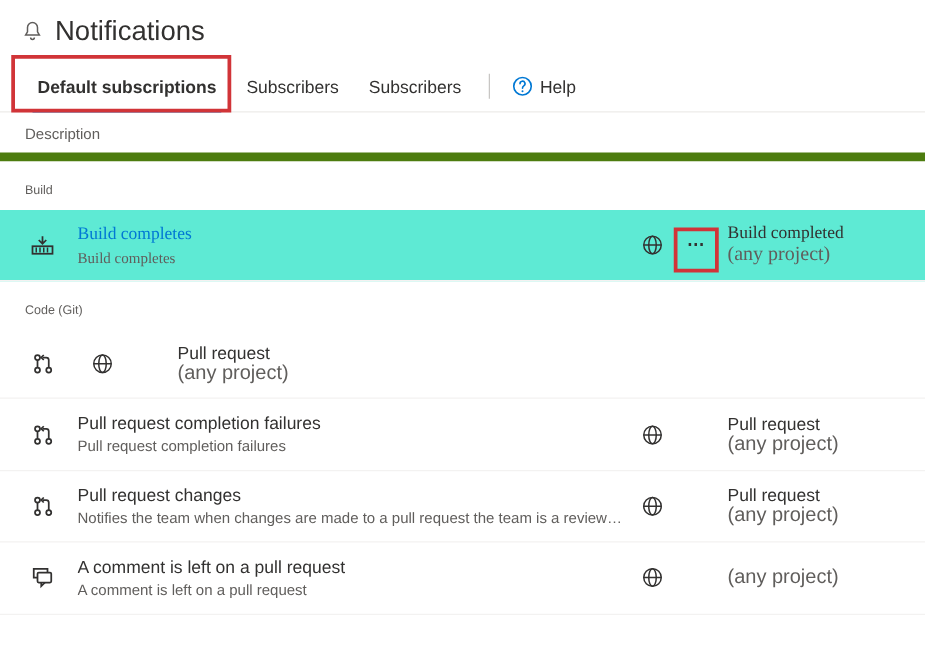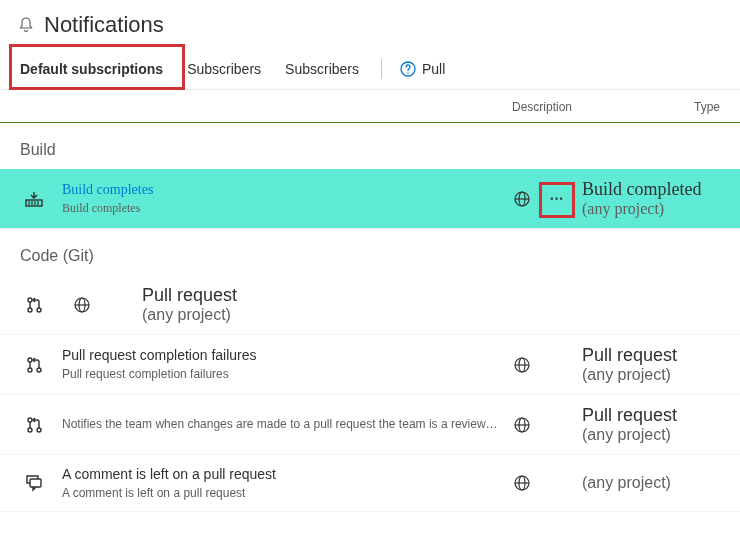--- a/index.html
+++ b/index.html
@@ -23,21 +23,21 @@
   }
   .header h1 {
     font-size: 22px;
     font-weight: 400;
     margin: 0;
     color: #323130;
   }
   .tabs {
     display: flex;
     align-items: center;
-    padding: 0 8px;
+    padding: 0 18px;
     border-bottom: 1px solid #edebe9;
     height: 42px;
   }
   .tab {
     padding: 0 12px;
     height: 42px;
     line-height: 42px;
     cursor: pointer;
     color: #323130;
     font-size: 14px;
@@ -77,31 +77,30 @@
     border: 3px solid #d13438;
     pointer-events: none;
     z-index: 10;
   }
   .hl1 { left: 9px; top: 44px; width: 176px; height: 46px; }
   .hl2 { left: 539px; top: 182px; width: 36px; height: 36px; }
 
   .column-header {
     display: flex;
     padding: 10px 20px 8px 20px;
-    border-bottom: 1px solid #4d7c0f;
+    border-bottom: 7px solid #4d7c0f;
     font-size: 12px;
     color: #605e5c;
-    text-align: right;
   }
   .col-desc { flex: 1; }
   .col-type { width: 148px; }
 
   .group-title {
     padding: 18px 20px 10px 20px;
-    font-size: 16px;
+    font-size: 10px;
     color: #605e5c;
   }
 
   .row {
     display: flex;
     align-items: center;
     padding: 10px 20px;
     border-bottom: 1px solid #f3f2f1;
     min-height: 52px;
   }
@@ -152,21 +151,21 @@
     color: #323130;
     cursor: pointer;
     font-weight: bold;
     letter-spacing: 1px;
   }
   .row-type {
     width: 148px;
     padding-left: 10px;
   }
   .row-type-title {
-    font-size: 18px;
+    font-size: 14px;
     color: #323130;
   }
   .row-type-sub {
     font-size: 16px;
     color: #605e5c;
   }
   svg { display: block; }
 </style>
 </head>
 <body>
@@ -227,27 +226,26 @@
   <div class="tab active">Default subscriptions</div>
   <div class="tab">Subscribers</div>
   <div class="tab">Subscribers</div>
   <div class="vdiv"></div>
   <div class="help">
     <span class="help-icon">
       <svg width="16" height="16">
           <use href="#i-help"></use>
         </svg>
     </span>
-    <span>Pull</span>
+    <span>Help</span>
   </div>
 </div>
 
 <div class="column-header">
   <div class="col-desc">Description</div>
-  <div class="col-type">Type</div>
 </div>
 
 <div class="group-title">Build</div>
 
 <div class="row selected">
   <div class="row-icon">
     <svg width="20" height="18">
         <use href="#i-build"></use>
       </svg>
   </div>
@@ -309,20 +307,21 @@
   </div>
 </div>
 
 <div class="row">
   <div class="row-icon">
     <svg width="18" height="18">
         <use href="#i-pr"></use>
       </svg>
   </div>
   <div class="row-main">
+    <div class="row-title">Pull request changes</div>
     <div class="row-sub">Notifies the team when changes are made to a pull request the team is a reviewer for</div>
   </div>
   <div class="row-globe">
     <svg width="18" height="18">
         <use href="#i-globe"></use>
       </svg>
   </div>
   <div class="row-more"></div>
   <div class="row-type">
     <div class="row-type-title">Pull request</div>

